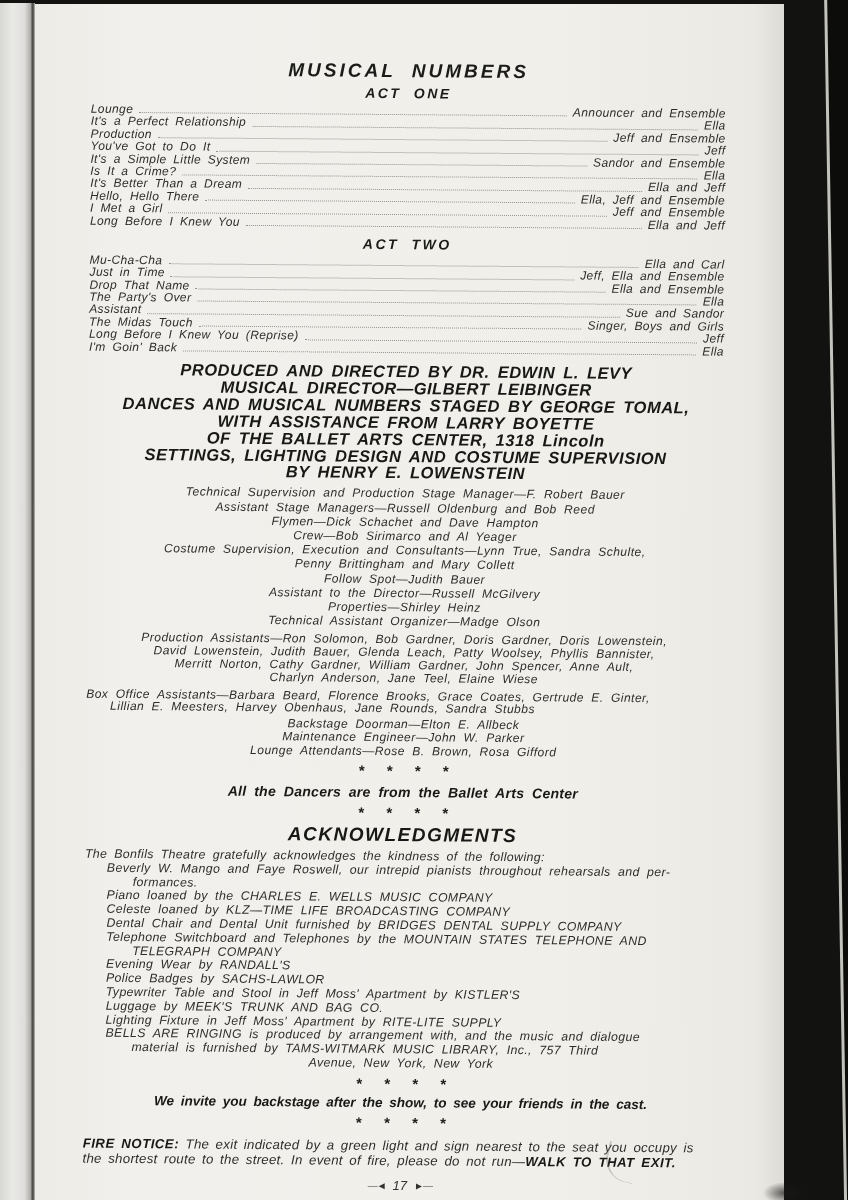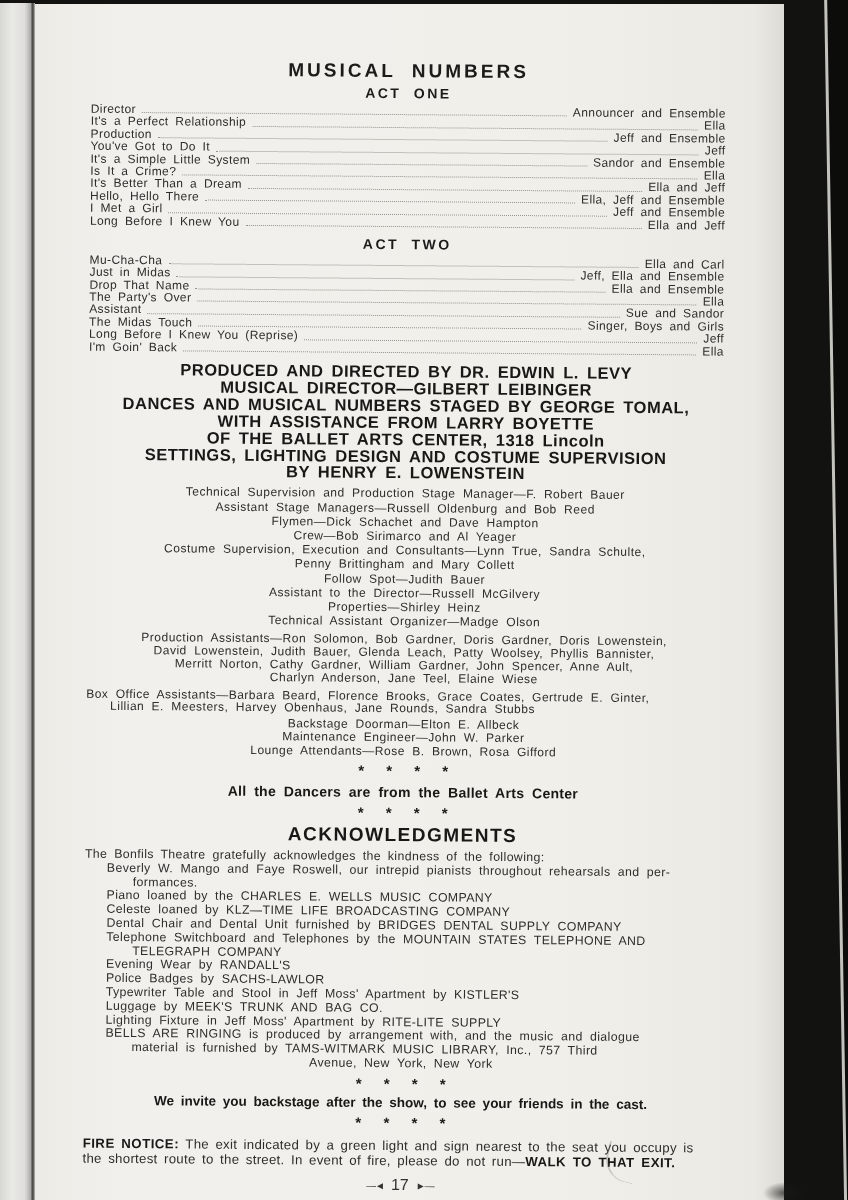--- a/index.html
+++ b/index.html
@@ -15,20 +15,21 @@
     position:absolute; left:0; top:3px; bottom:0; width:31px;
     background:linear-gradient(90deg,#d7d7d4,#e9e9e6 40%,#dedddb 80%,#a9a9a4);
   }
   .fold {
     position:absolute; left:31px; top:3px; bottom:0; width:4px;
     background:linear-gradient(90deg,#8a8a86,#42423e 45%,#84847c 80%,#cfcfca);
   }
   .page {
     position:absolute; left:35px; top:4px; bottom:0; width:749px;
     background:linear-gradient(90deg,#ecebe6,#f1f0ec 12%,#f0efea 70%,#eae9e4 96%,#dcdbd6);
+    font-style:italic;
   }
   .black-band {
     position:absolute; left:824px; top:-10px; width:70px; height:1260px;
     background:#0c0c0b; border-left:3px solid #c3c2bd;
     transform-origin:0 0; transform:rotate(-0.95deg);
   }
   .pencil-mark {
     position:absolute; left:570px; top:1140px; width:30px; height:36px;
     border-left:2px solid rgba(100,100,95,.30);
     border-bottom:1px solid rgba(100,100,95,.22);
@@ -67,37 +68,37 @@
   .ack-list { margin-top:1px; font-size:12.3px; }
   .ack-line { line-height:13.8px; letter-spacing:0.4px; word-spacing:3.5px; }
   .ack-l0 { margin-left:22px; }
   .ack-l1 { margin-left:48px; }
   .ack-center { text-align:center; margin-left:0; }
   .invite { text-align:center; font-weight:bold; font-size:13.5px; margin-top:4px; word-spacing:3px; color:#181816; }
   .fire { margin:8px 0 0 0; font-size:13.2px; line-height:15.6px; letter-spacing:0.3px; word-spacing:2.5px; }
   .fire strong { letter-spacing:0.5px; color:#181816; }
   .footer { text-align:center; margin-top:7px; color:#34332f; }
   .orn { font-size:10px; vertical-align:1px; letter-spacing:-1px; }
-  .pnum { font-size:16px; margin:0 7px; }
+  .pnum { font-size:13px; margin:0 7px; }
 </style>
 </head>
 <body>
 
 <div class="gutter"></div>
 <div class="fold"></div>
 
 <div class="page">
   <div class="content">
 
     <div class="mn-title">MUSICAL NUMBERS</div>
 
     <div class="act-heading">ACT ONE</div>
     <div class="songs">
         <div class="song-row">
-          <span class="song-title">Director</span>
+          <span class="song-title">Lounge</span>
           <span class="leader"></span>
           <span class="song-performer">Announcer and Ensemble</span>
         </div>
         <div class="song-row">
           <span class="song-title">It's a Perfect Relationship</span>
           <span class="leader"></span>
           <span class="song-performer">Ella</span>
         </div>
         <div class="song-row">
           <span class="song-title">Production</span>
@@ -142,21 +143,21 @@
       </div>
 
     <div class="act-heading act2">ACT TWO</div>
     <div class="songs">
         <div class="song-row">
           <span class="song-title">Mu-Cha-Cha</span>
           <span class="leader"></span>
           <span class="song-performer">Ella and Carl</span>
         </div>
         <div class="song-row">
-          <span class="song-title">Just in Midas</span>
+          <span class="song-title">Just in Time</span>
           <span class="leader"></span>
           <span class="song-performer">Jeff, Ella and Ensemble</span>
         </div>
         <div class="song-row">
           <span class="song-title">Drop That Name</span>
           <span class="leader"></span>
           <span class="song-performer">Ella and Ensemble</span>
         </div>
         <div class="song-row">
           <span class="song-title">The Party's Over</span>

